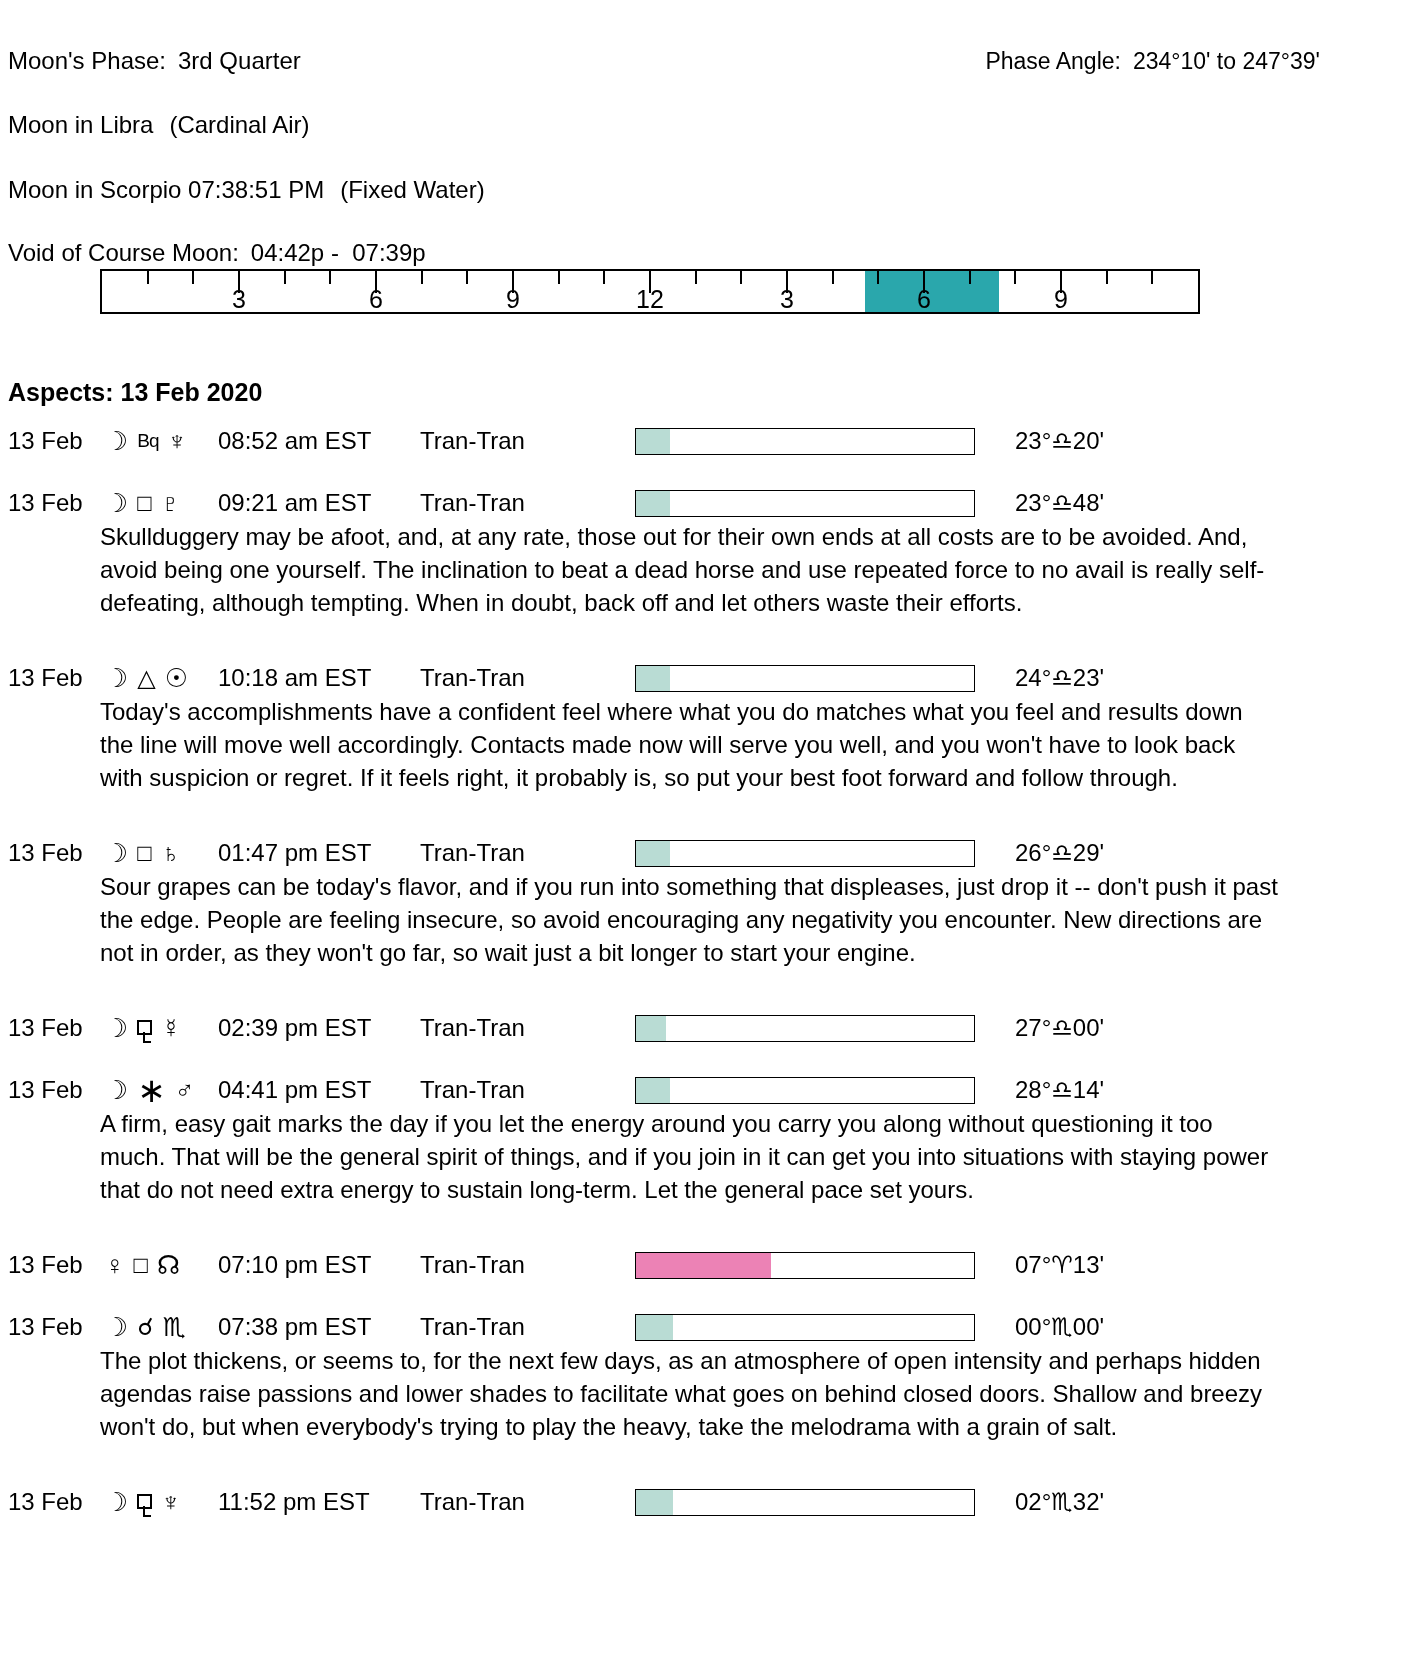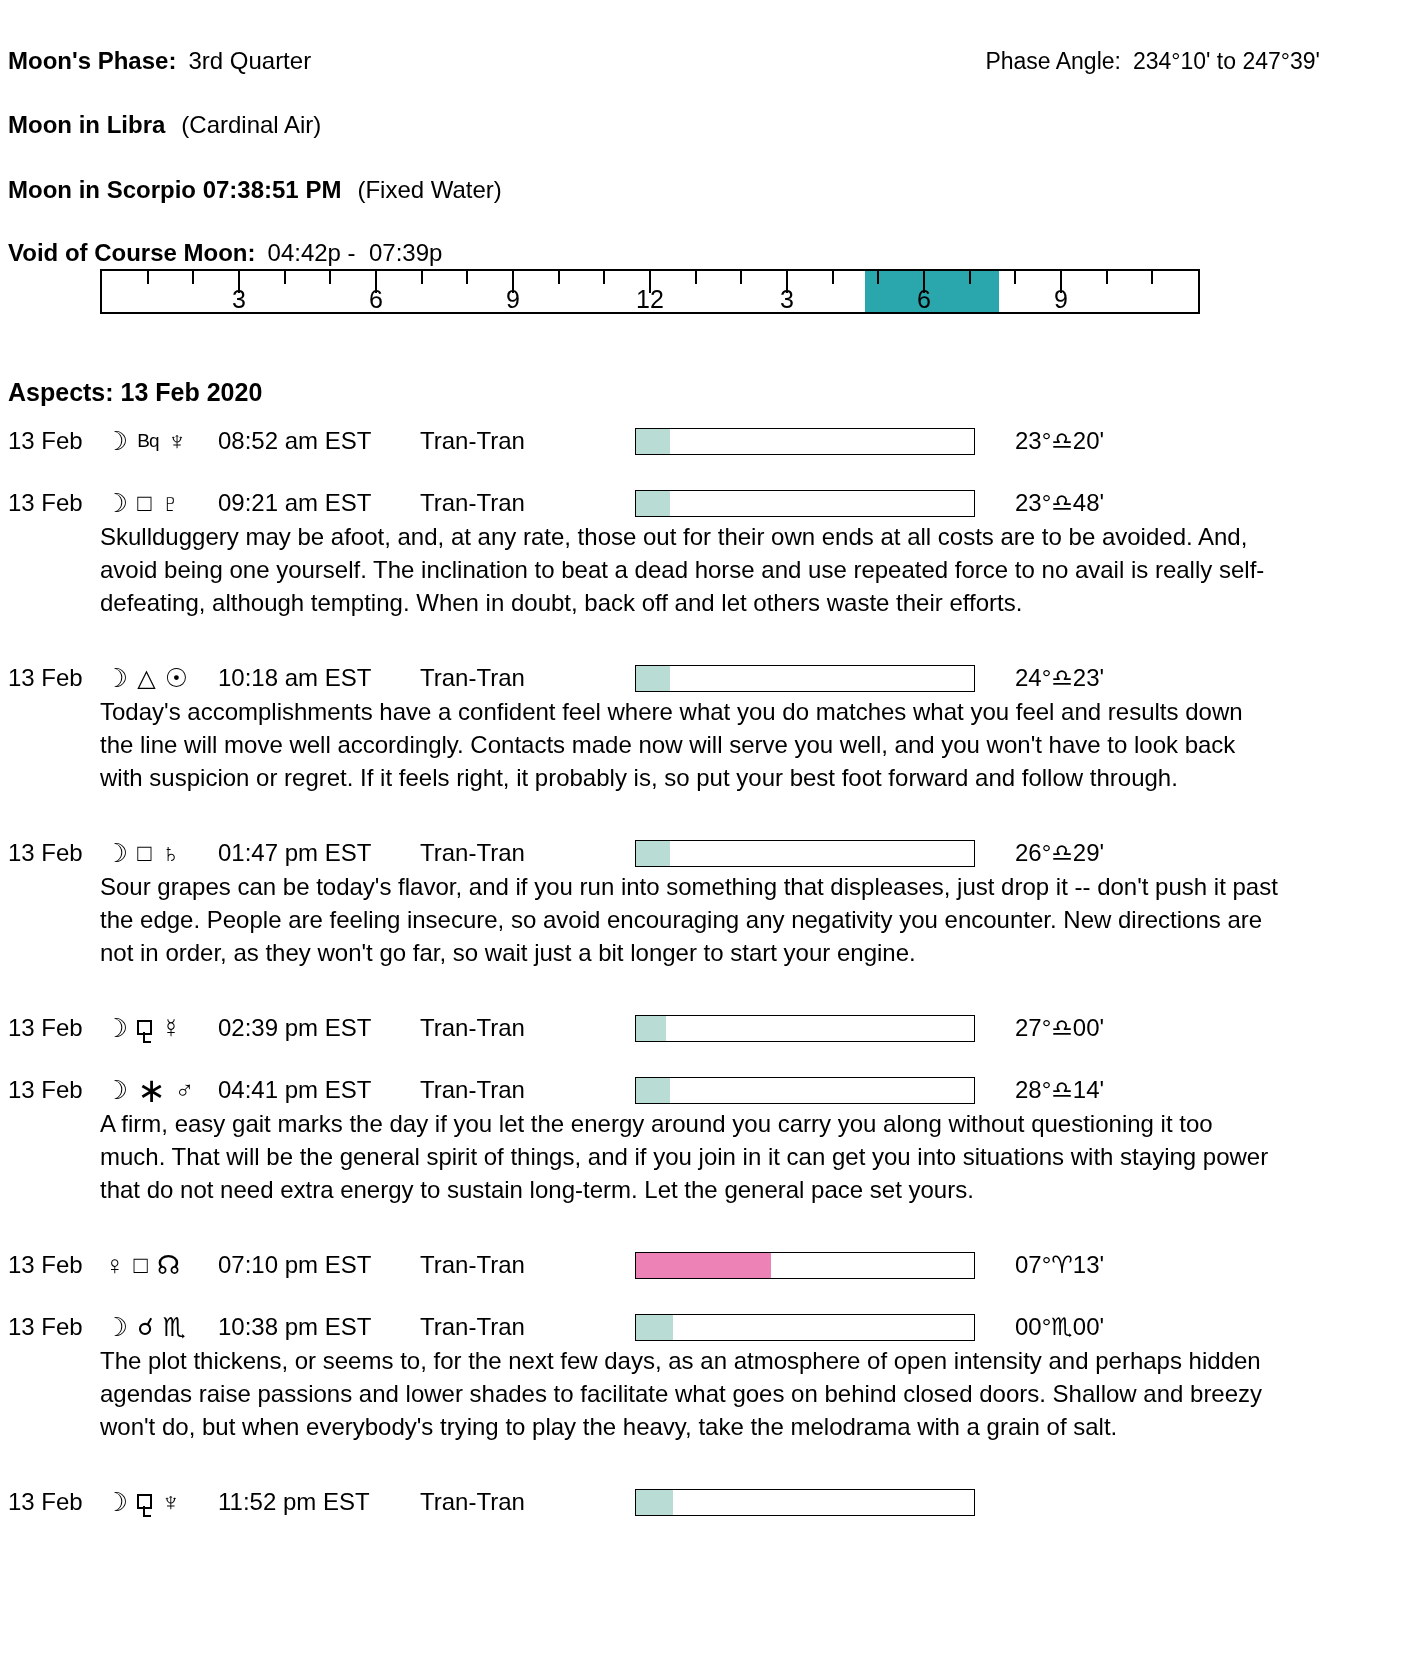--- a/index.html
+++ b/index.html
@@ -6,21 +6,21 @@
   html, body { margin: 0; padding: 0; }
   body {
     width: 1408px; height: 1663px; overflow: hidden;
     background: #fff; color: #000;
     font-family: "Liberation Sans", "DejaVu Sans", sans-serif;
     font-size: 24px;
     padding: 8px 0 0 8px;
   }
   
   .hline { display: flex; align-items: baseline; white-space: pre; }
-  .hline b { font-weight: bold; }
+  .hline b { font-weight: normal; }
   .h1 { width: 1312px; justify-content: space-between; margin-bottom: 36px; }
   .h1 .right { font-size: 23px; margin-top: 40px; }
   .h2 { margin-bottom: 37px; }
   .h3 { margin-bottom: 35px; }
   .h4 { margin-bottom: 2px; text-align: right; }
   .gap-s { display: inline-block; width: 12px; }
   .gap-m { display: inline-block; width: 16px; }
   
   .ruler { position: relative; margin-left: 92px; width: 1100px; height: 45px;
            border: 2px solid #000; background: #fff; }
@@ -224,21 +224,21 @@
   <span class="deg">07°♈13'</span>
 </div>
 
 <div class="arow">
   <span>13 Feb</span>
   <span class="syms">
     <span class="sym">☽</span>
     <span class="sym small-asp">☌</span>
     <span class="sym">♏</span>
   </span>
-  <span>10:38 pm EST</span>
+  <span>07:38 pm EST</span>
   <span>Tran-Tran</span>
   <span class="barwrap">
       <span class="fill" style="width: 11%; background: rgb(185, 220, 212);"></span>
     </span>
   <span class="deg">00°♏00'</span>
 </div>
 <div class="ptext">The plot thickens, or seems to, for the next few days, as an atmosphere of open intensity and perhaps hidden agendas raise passions and lower shades to facilitate what goes on behind closed doors. Shallow and breezy won't do, but when everybody's trying to play the heavy, take the melodrama with a grain of salt.</div>
 
 <div class="arow">
   <span>13 Feb</span>
@@ -247,13 +247,14 @@
     <span class="sym">
         <span class="q-glyph"></span>
       </span>
     <span class="sym">♆</span>
   </span>
   <span>11:52 pm EST</span>
   <span>Tran-Tran</span>
   <span class="barwrap">
       <span class="fill" style="width: 11%; background: rgb(185, 220, 212);"></span>
     </span>
+  <span class="deg">02°♏32'</span>
 </div>
 
 </body></html>

